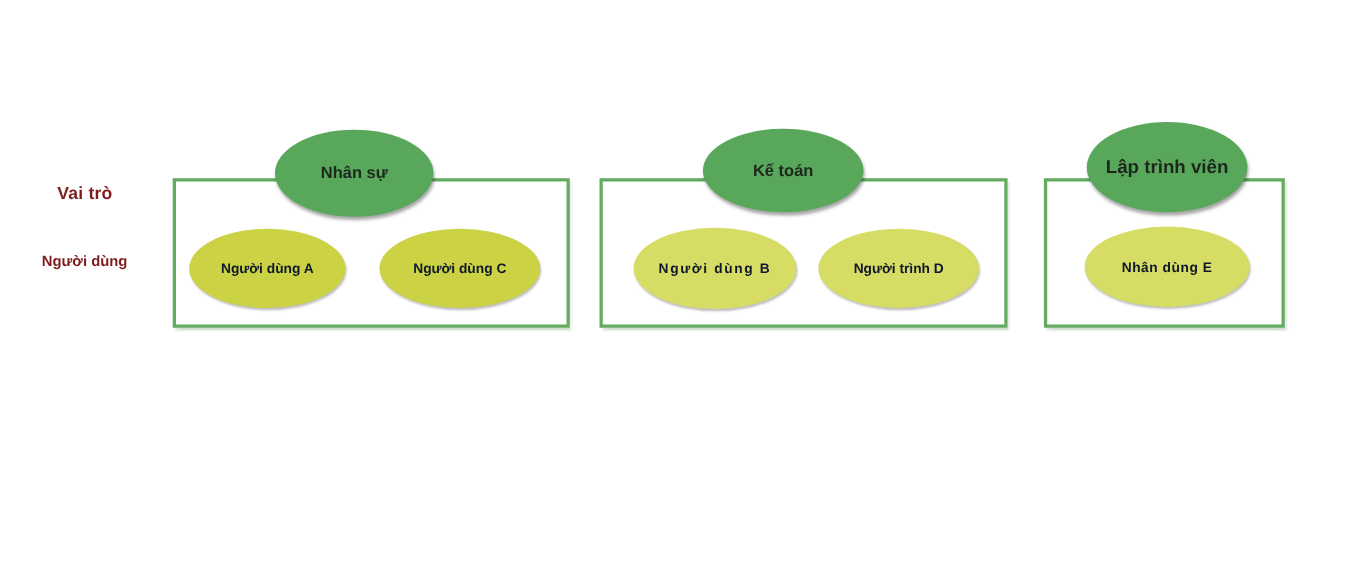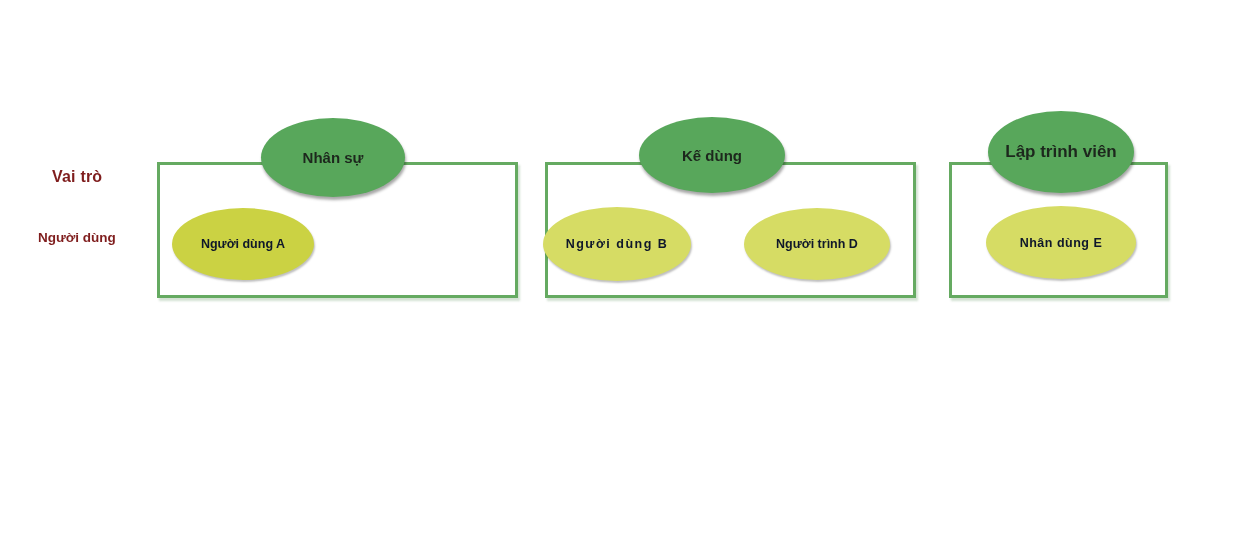--- a/index.html
+++ b/index.html
@@ -64,25 +64,26 @@
 </style>
 </head>
 <body>
 
 <div class="canvas">
 
   <div class="row-label role" style="left:52px; top:168px;">Vai trò</div>
   <div class="row-label users" style="left:38px; top:230px;">Người dùng</div>
 
   <div class="group-box" style="left:157px; top:162px; width:361px; height:136px;"></div>
-  <div class="ellipse role-ellipse" style="left:261px; top:118px; width:144px; height:79px;text-align:center;">Nhân sự</div>
+  <div class="ellipse role-ellipse" style="left:250px; top:118px; width:144px; height:79px;text-align:center;">Nhân sự</div>
   <div class="ellipse user-ellipse shade-a" style="left:172px; top:208px; width:142px; height:72px;">Người dùng A</div>
+  <div class="ellipse user-ellipse shade-a" style="left:345px; top:208px; width:146px; height:72px;">Người dùng C</div>
 
   <div class="group-box" style="left:545px; top:162px; width:371px; height:136px;"></div>
-  <div class="ellipse role-ellipse" style="left:639px; top:117px; width:146px; height:76px;">Kế dùng</div>
-  <div class="ellipse user-ellipse shade-b spaced-wide" style="left:543px; top:207px; width:148px; height:74px;">Người dùng B</div>
+  <div class="ellipse role-ellipse" style="left:639px; top:117px; width:146px; height:76px;">Kế toán</div>
+  <div class="ellipse user-ellipse shade-b spaced-wide" style="left:576px; top:207px; width:148px; height:74px;">Người dùng B</div>
   <div class="ellipse user-ellipse shade-b" style="left:744px; top:208px; width:146px; height:72px;">Người trình D</div>
 
   <div class="group-box" style="left:949px; top:162px; width:219px; height:136px;"></div>
   <div class="ellipse role-ellipse" style="left:988px; top:111px; width:146px; height:82px; font-size:17px;">Lập trình viên</div>
   <div class="ellipse user-ellipse shade-b spaced-slight" style="left:986px; top:206px; width:150px; height:73px;">Nhân dùng E</div>
 
 </div>
 
 </body></html>

